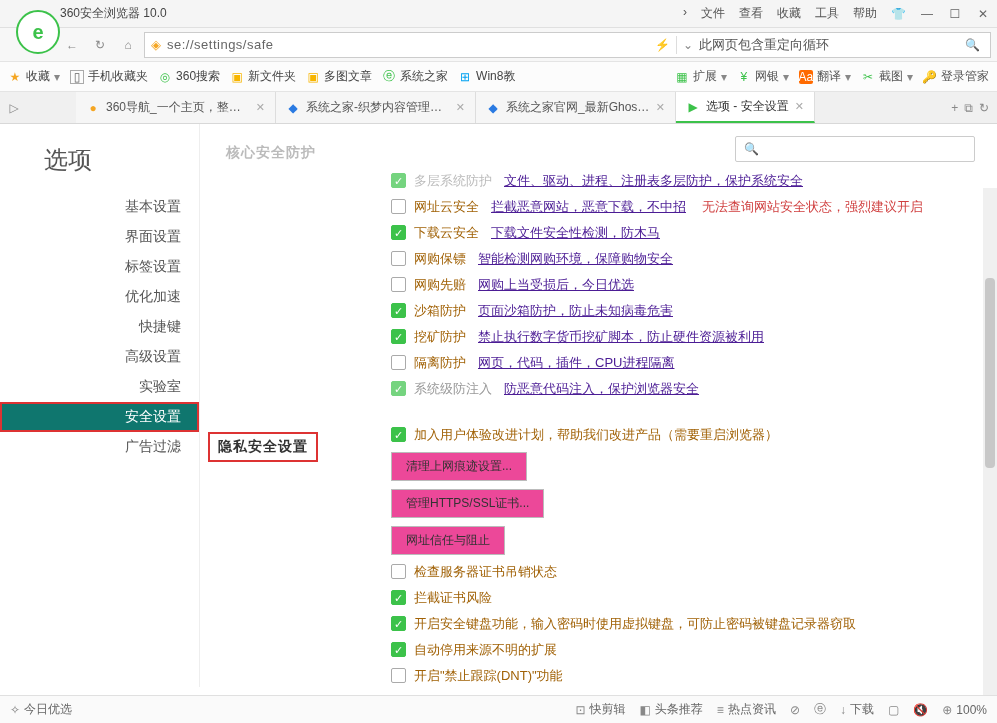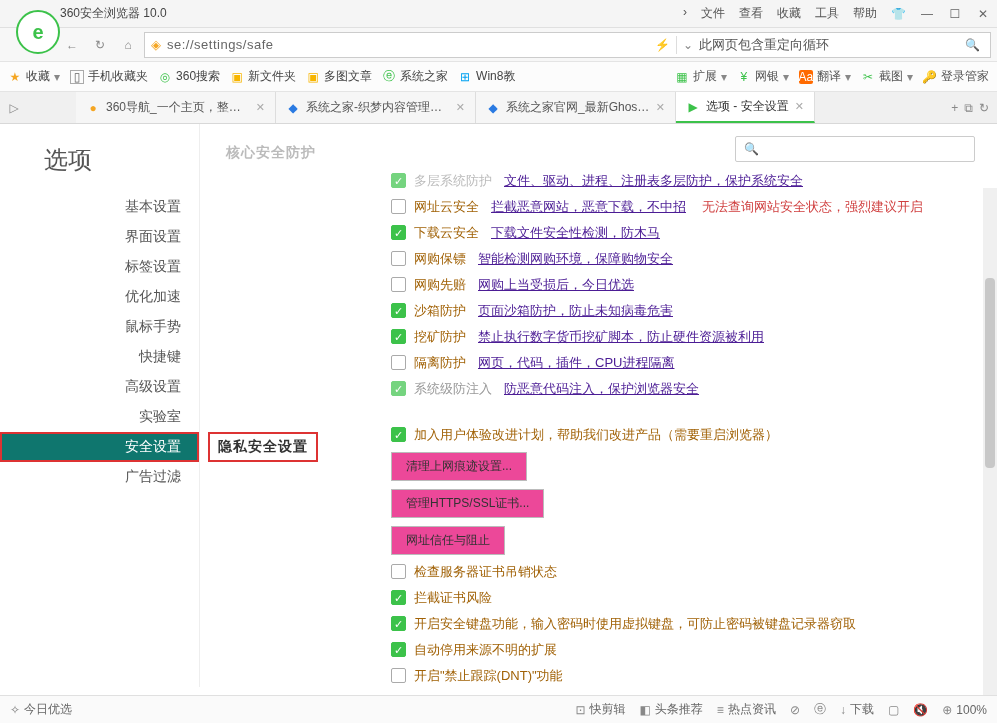--- a/index.html
+++ b/index.html
@@ -211,21 +211,20 @@
   </div>
 </div>
 
 <div class="main">
   <div class="sidebar">
     <div class="side-title">选项</div>
     <div class="side-item">基本设置</div>
     <div class="side-item">界面设置</div>
     <div class="side-item">标签设置</div>
     <div class="side-item">优化加速</div>
-    <div class="side-item">鼠标手势</div>
     <div class="side-item">快捷键</div>
     <div class="side-item">高级设置</div>
     <div class="side-item">实验室</div>
     <div class="side-item active hl">安全设置</div>
     <div class="side-item">广告过滤</div>
   </div>
 
   <div class="content">
     <div class="page-search">
         <span>🔍</span>

